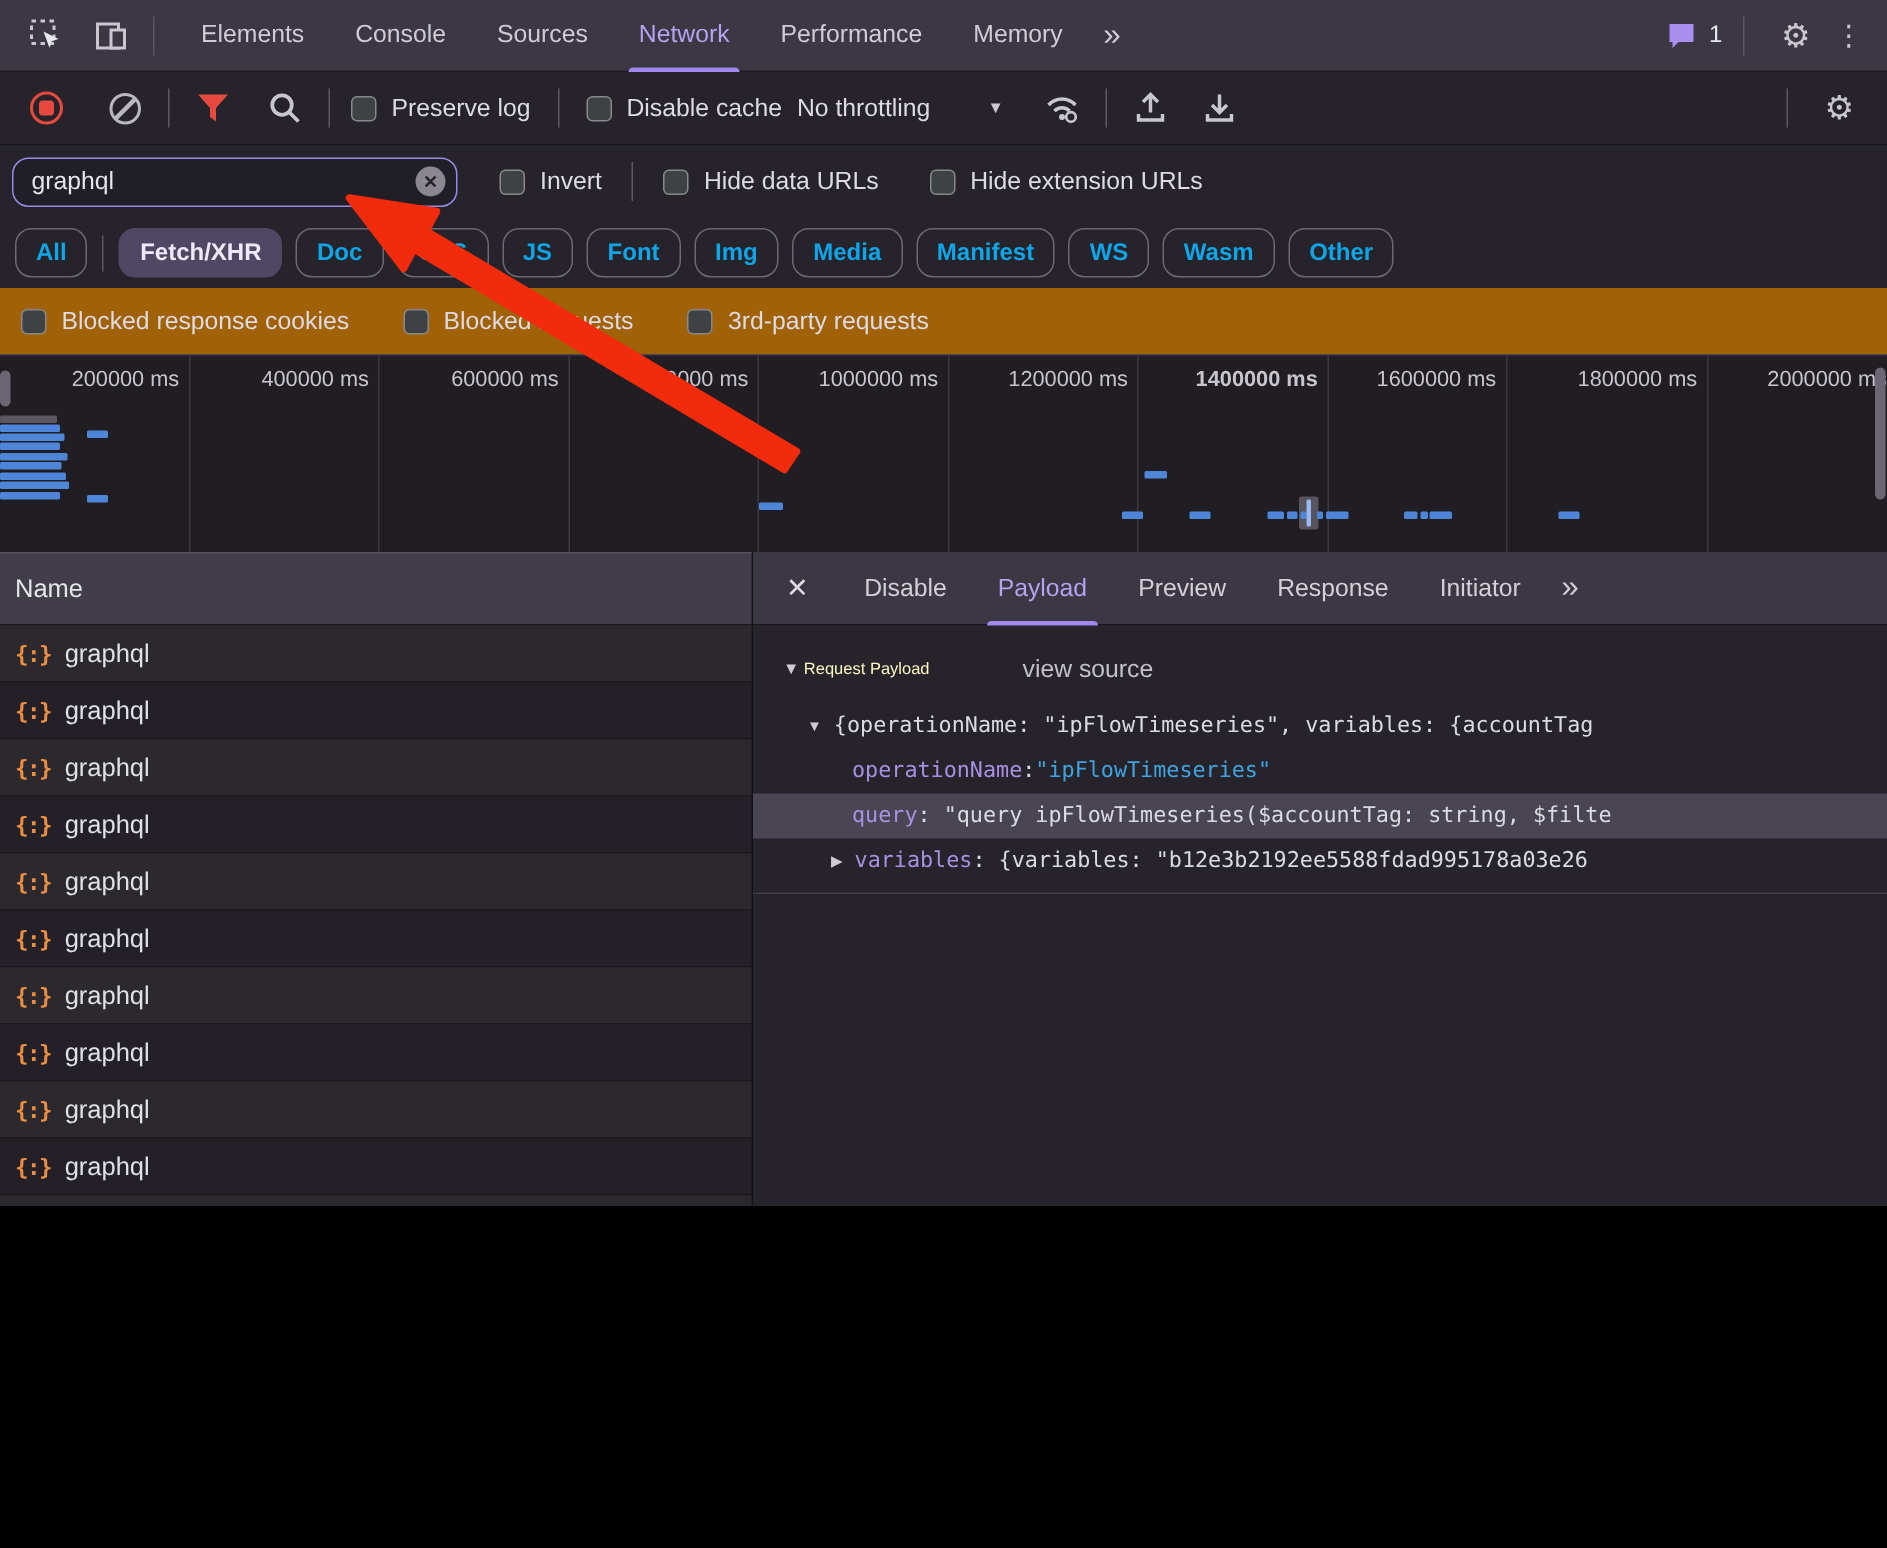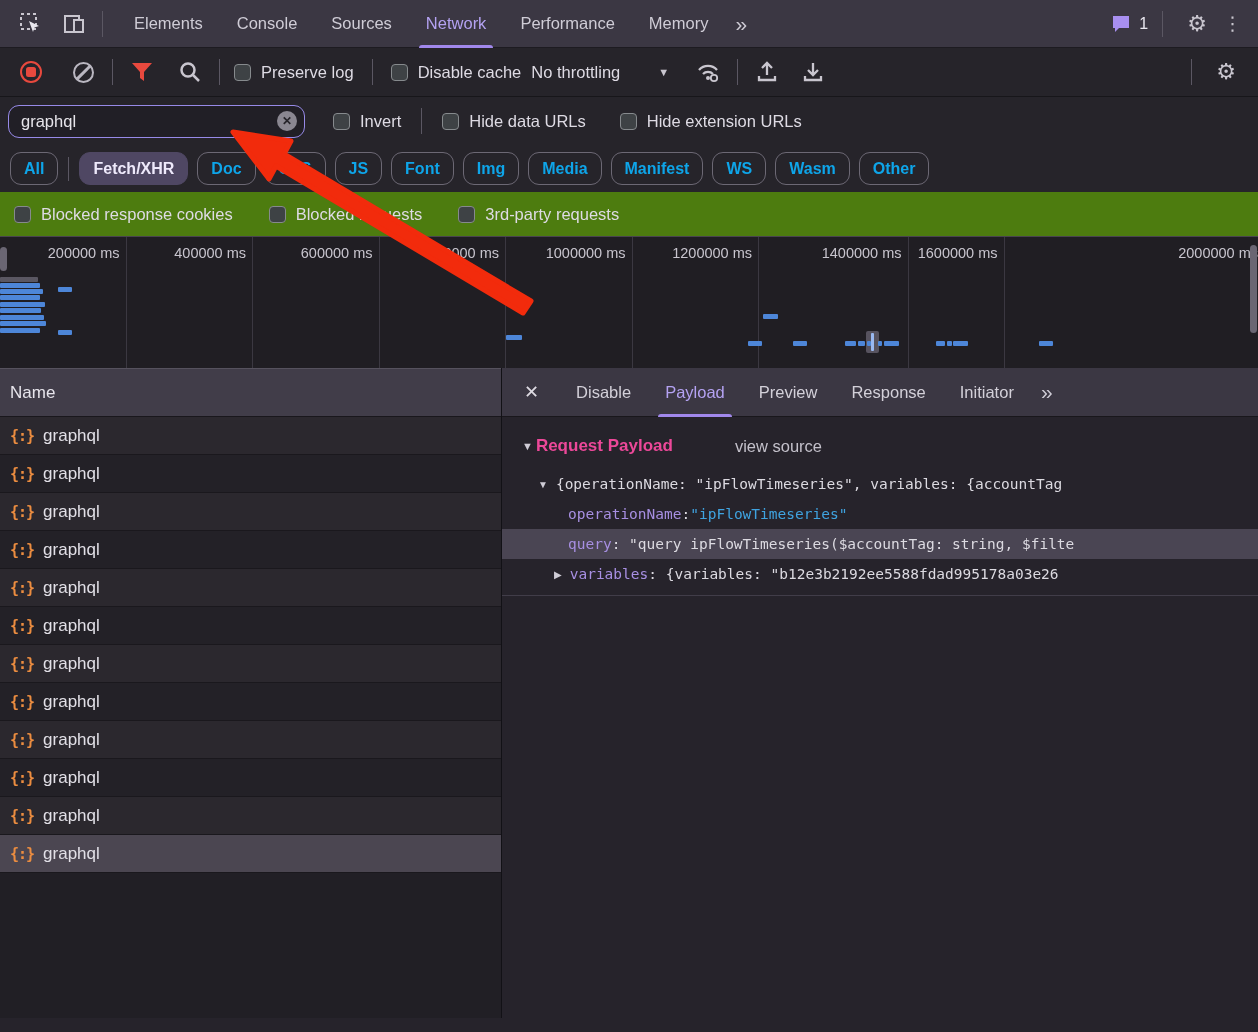--- a/index.html
+++ b/index.html
@@ -1,19 +1,19 @@
 <!DOCTYPE html>
 <html><head>
 <meta charset="utf-8">
 <style>
   * { margin:0; padding:0; box-sizing:border-box; }
   html,body { background:#000; }
   body { font-family:"Liberation Sans", sans-serif; }
   #app {
-    position:relative; width:1258px; height:1032px; overflow:hidden;
+    position:relative; width:1258px; height:804px; overflow:hidden;
     background:#26232b; color:#d6d3db; font-size:16px;
   }
   .row-abs { position:absolute; left:0; width:1258px; display:flex; align-items:center; }
 
   
   #tabbar { top:0; height:48px; background:#3b3743; border-bottom:1px solid #1d1b21; }
   .tb-icon { width:26px; height:26px; margin-left:18px; flex:0 0 auto; display:flex; align-items:center; justify-content:center; cursor:pointer; }
   .vdiv { width:1px; height:26px; background:#5b5763; margin:0 14px; flex:0 0 auto; }
   .main-tab { position:relative; height:48px; display:flex; align-items:center; padding:0 17px; color:#cfccd6; cursor:pointer; font-size:16.5px; }
   .main-tab.active { color:#b4a2f2; }
@@ -45,21 +45,21 @@
   .clear-x { position:absolute; right:7px; top:5.5px; width:20px; height:20px; border-radius:50%; background:#8a8791; color:#26242a; font-size:12px; display:flex; align-items:center; justify-content:center; cursor:pointer; font-weight:bold; }
 
   
   #chiprow { top:145px; height:47px; background:#26242a; padding-left:10px; }
   .chip { height:33px; padding:0 13px; border:1.5px solid #6c6874; border-radius:11px; background:transparent; color:#0ea5e9; font-size:16px; font-weight:bold; display:flex; align-items:center; cursor:pointer; font-family:"Liberation Sans",sans-serif; flex:0 0 auto; }
   .chip + .chip { margin-left:9px; }
   .chip.selected { background:#4f4763; border-color:#4f4763; color:#eee9fb; }
   .chip-div { width:1px; height:24px; background:#5b5763; margin:0 10px 0 10px; flex:0 0 auto; }
 
   
-  #blockedrow { top:192px; height:44px; background:#4d7c0f; padding-left:14px; }
+  #blockedrow { top:192px; height:44px; background:#a16207; padding-left:14px; }
   .blocked-item { display:flex; align-items:center; margin-right:36px; }
 
   
   #timeline { position:absolute; top:236px; left:0; width:1258px; height:145px; background:#201e23; border-top:1px solid #49454f; border-bottom:1px solid #49454f; overflow:hidden; }
   .tcol { position:absolute; top:0; height:145px; border-right:1px solid #3b3841; }
   .tlabel { position:absolute; top:8px; right:6px; color:#c8c5ce; font-size:14.5px; white-space:nowrap; }
   .bar { position:absolute; height:5px; border-radius:1px; background:#4d86d8; }
   .bar.gray { background:#5a5762; }
   .marker-box { position:absolute; background:#57535f; border-radius:2px; }
   .marker-tick { position:absolute; width:3px; background:#9ab8f0; border-radius:1px; }
@@ -78,21 +78,21 @@
   #details { flex:1; height:100%; background:#26232b; display:flex; flex-direction:column; min-width:0; }
   #det-tabbar { height:49px; background:#3b3743; display:flex; align-items:center; flex:0 0 auto; border-bottom:1px solid #19171c; }
   .det-close { color:#dddae2; font-size:18px; padding:0 20px 0 22px; cursor:pointer; }
   .det-tab { position:relative; height:49px; display:flex; align-items:center; padding:0 17px; color:#d3d0d9; font-size:16.5px; cursor:pointer; }
   .det-tab.active { color:#b4a2f2; }
   .det-tab.active::after { content:""; position:absolute; left:10px; right:10px; bottom:0; height:3px; border-radius:3px 3px 0 0; background:#a188ec; }
 
   #payload { position:relative; flex:1; padding-top:14px; overflow:hidden; }
   .pl-title-row { display:flex; align-items:center; padding-left:20px; height:30px; }
   .pl-arrow { color:#cfccd6; font-size:11px; margin-right:3px; }
-  .pl-title { color:#ec4899; font-weight:bold; font-size:17px; }
+  .pl-title { color:#fef9c3; font-weight:normal; font-size:11px; }
   .pl-viewsource { color:#c3c0ca; font-size:16.5px; margin-left:62px; cursor:pointer; }
   .code-line { position:relative; height:30px; display:flex; align-items:center; white-space:nowrap; font-family:"DejaVu Sans Mono",monospace; font-size:14.5px; color:#dcdae1; overflow:hidden; }
   .code-line .tri { font-size:10px; color:#cfccd6; margin-right:8px; font-family:"Liberation Sans",sans-serif; }
   .code-line.hl { background:#4a4553; }
   .seg-k { color:#a78fe2; }
   .seg-s { color:#3fa3e0; }
   .seg-p { color:#dcdae1; }
   .pl-divider { height:1px; background:#413d49; margin-top:6px; }
 
   
@@ -256,25 +256,28 @@
       </div>
       <div class="tcol" style="left: 379.5px; width: 126.5px;">
         <span class="tlabel">800000 ms</span>
       </div>
       <div class="tcol" style="left: 506px; width: 126.5px;">
         <span class="tlabel">1000000 ms</span>
       </div>
       <div class="tcol" style="left: 632.5px; width: 126.5px;">
         <span class="tlabel">1200000 ms</span>
       </div>
-      <div class="tcol" style="left: 782px; width: 126.5px;">
+      <div class="tcol" style="left: 759px; width: 126.5px; font-weight: bold;">
         <span class="tlabel">1400000 ms</span>
       </div>
       <div class="tcol" style="left: 878px; width: 126.5px;">
         <span class="tlabel">1600000 ms</span>
+      </div>
+      <div class="tcol" style="left: 1012px; width: 126.5px;">
+        <span class="tlabel">1800000 ms</span>
       </div>
       <div class="tcol" style="left: 1138.5px; width: 126.5px;">
         <span class="tlabel">2000000 ms</span>
       </div>
       <div class="marker-box" style="left: 866px; top: 94px; width: 13px; height: 22px;"></div>
       <div class="bar gray" style="left: 0px; top: 40px; width: 38px;"></div>
       <div class="bar" style="left: 0px; top: 46px; width: 40px;"></div>
       <div class="bar" style="left: 0px; top: 52px; width: 43px;"></div>
       <div class="bar" style="left: 0px; top: 58px; width: 40px;"></div>
       <div class="bar" style="left: 0px; top: 65px; width: 45px;"></div>

